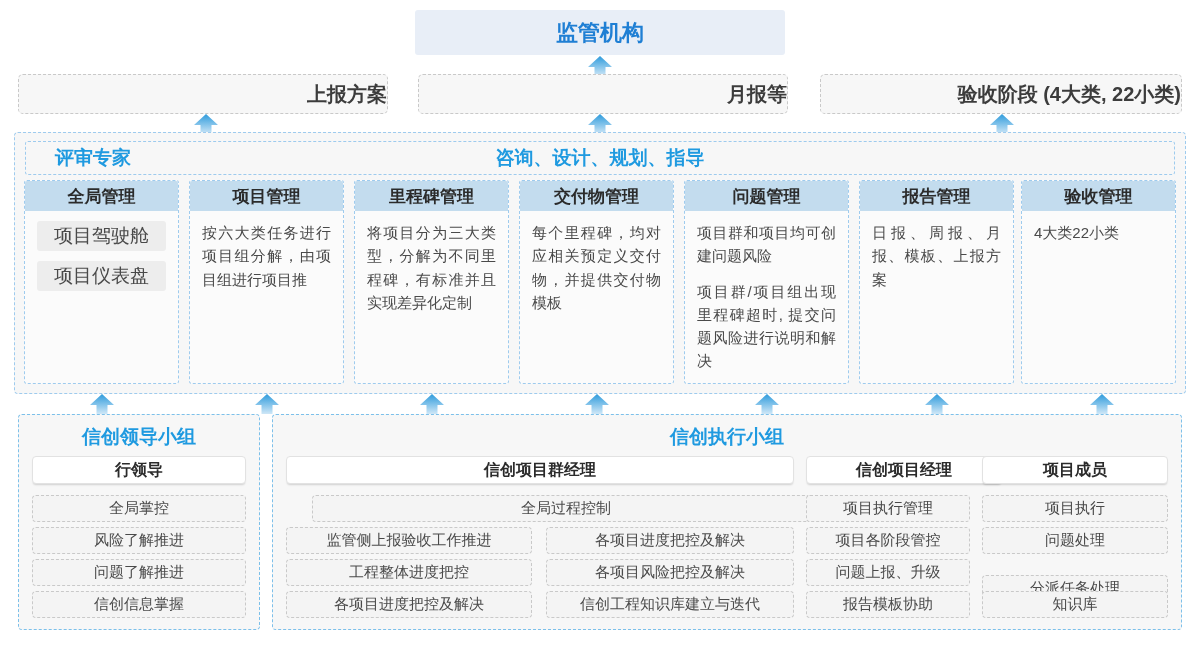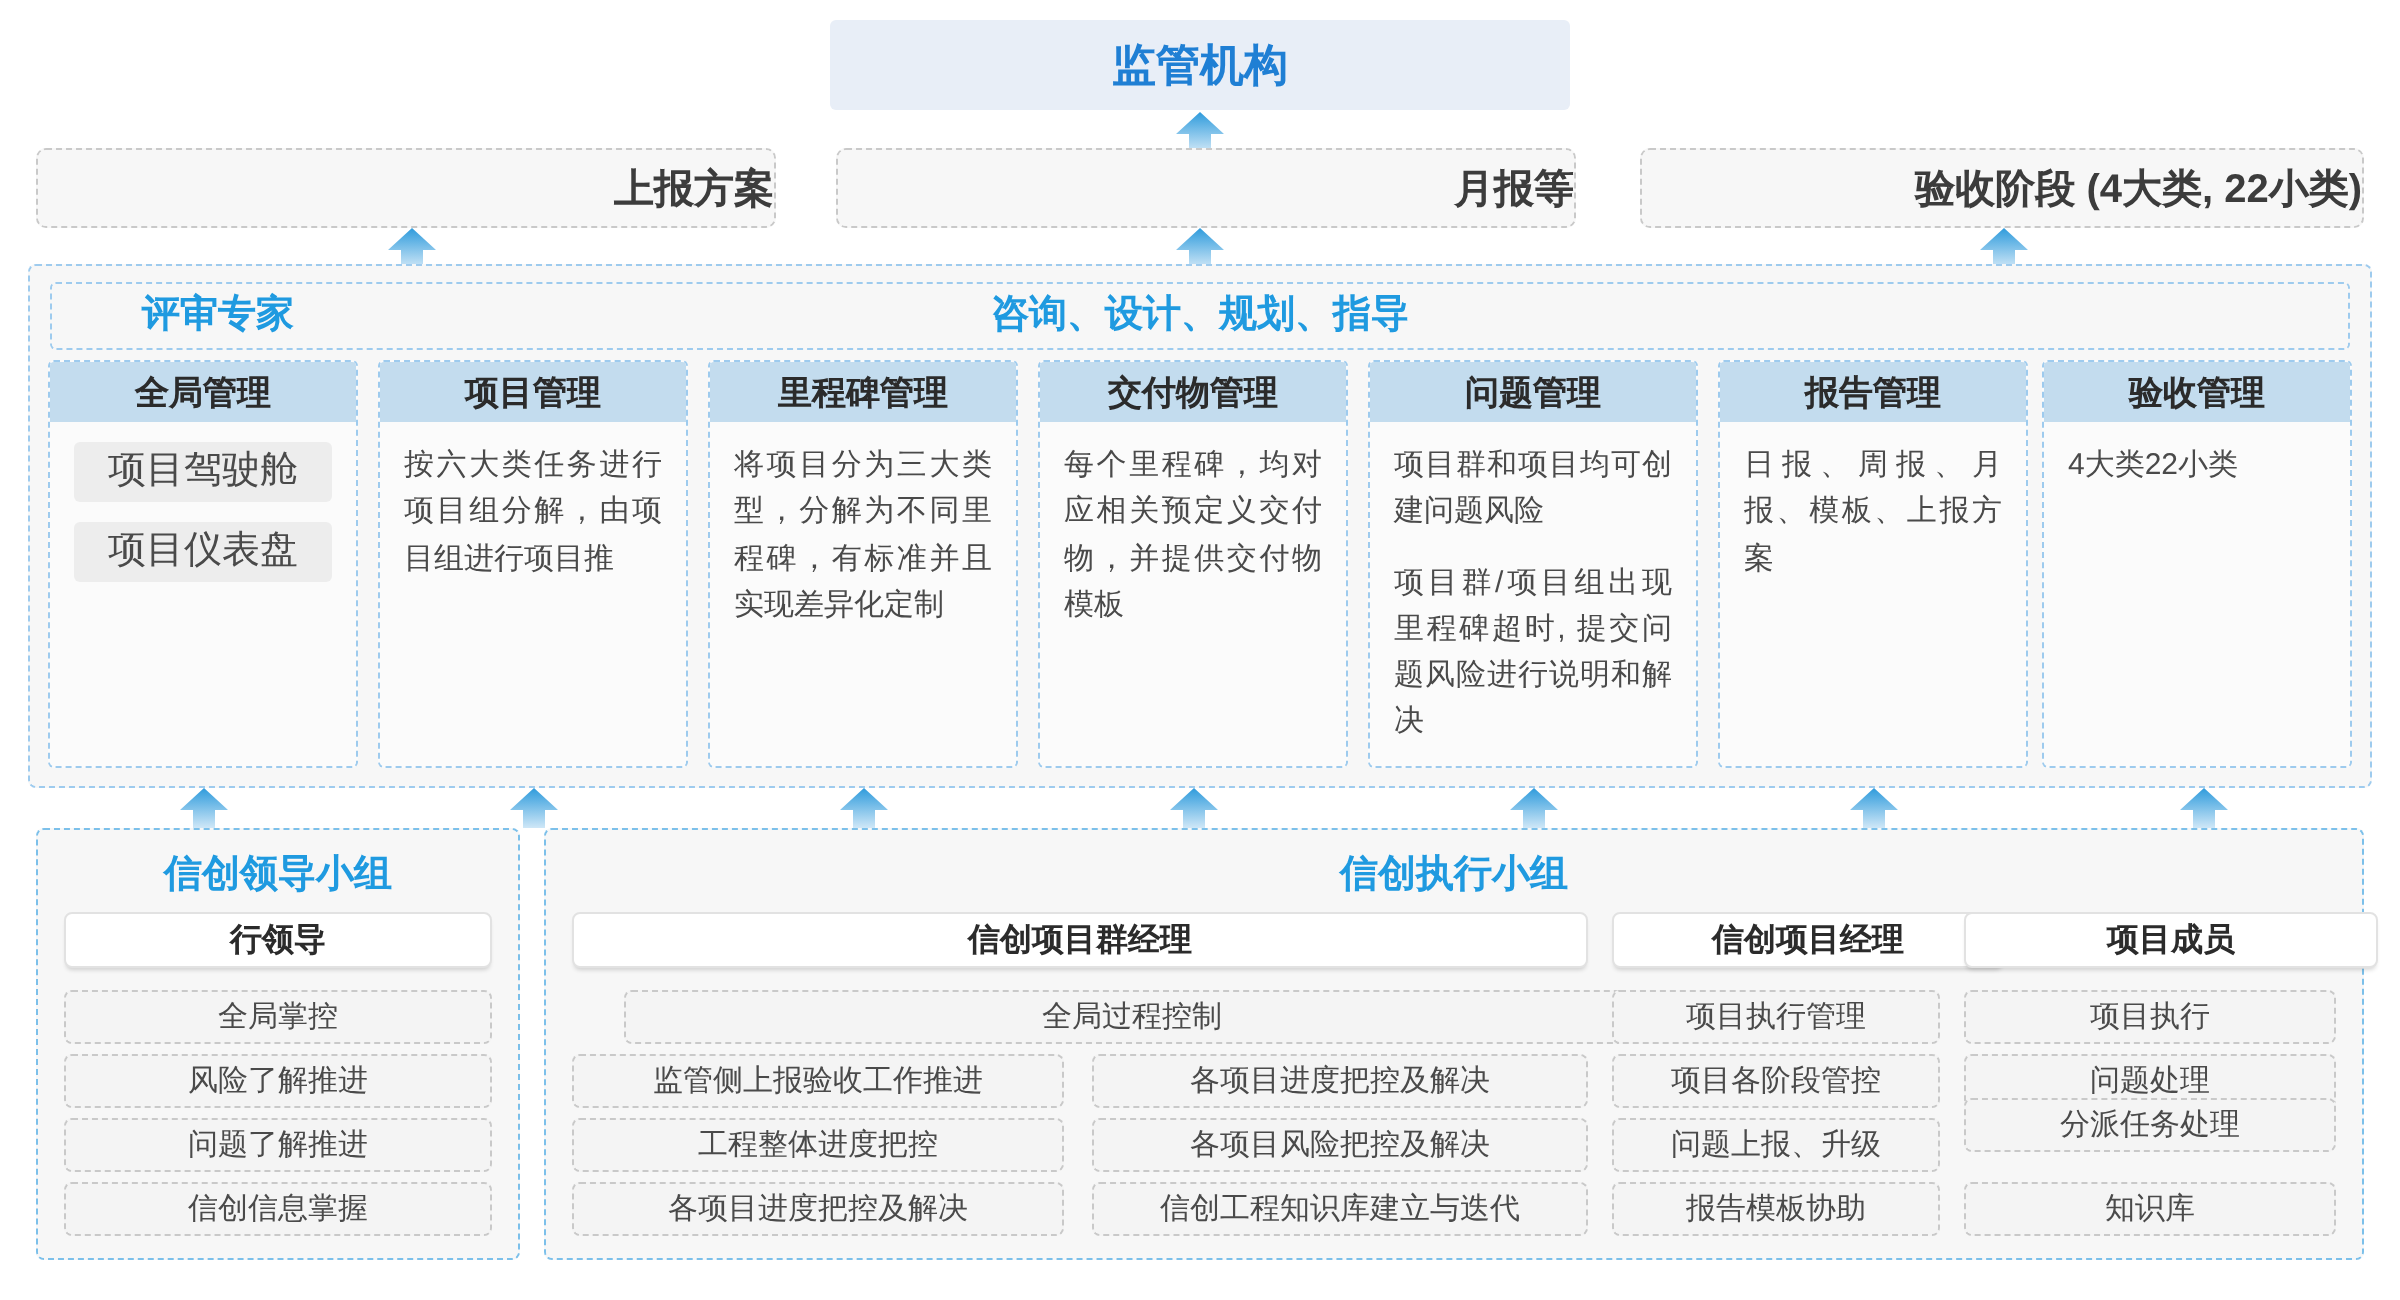--- a/index.html
+++ b/index.html
@@ -182,21 +182,21 @@
       <stop offset="0" stop-color="#cfe7f7"></stop>
             <stop offset="1" stop-color="#2e9bdc"></stop>
           </linearGradient>
         </defs>
       <polygon points="12,0 24,11 17.5,11 17.5,20 6.5,20 6.5,11 0,11" fill="url(#ag3)"></polygon>
       </svg>
   </div>
 
   <div class="abs panel" style="left:14px; top:132px; width:1172px; height:262px;">
     <div class="panel-inner-head"></div>
-    <div class="panel-title" style="left:56px; top:8px;">评审专家</div>
+    <div class="panel-title" style="left:40px; top:8px;">评审专家</div>
     <div class="panel-title" style="left:0; right:0; top:8px; text-align:center;">咨询、设计、规划、指导</div>
   </div>
 
   <div class="mcol" style="left:24px; top:180px; width:155px; height:204px;">
     <div class="mcol-head">全局管理</div>
     <div class="mcol-body">
       <div class="pill">项目驾驶舱</div>
       <div class="pill">项目仪表盘</div>
     </div>
   </div>
@@ -341,19 +341,19 @@
   <div class="item" style="left:546px; top:527px; width:248px; height:27px;">各项目进度把控及解决</div>
   <div class="item" style="left:546px; top:559px; width:248px; height:27px;">各项目风险把控及解决</div>
   <div class="item" style="left:546px; top:591px; width:248px; height:27px;">信创工程知识库建立与迭代</div>
 
   <div class="role-head" style="left:806px; top:456px; width:196px; height:28px;">信创项目经理</div>
   <div class="item" style="left:806px; top:495px; width:164px; height:27px;">项目执行管理</div>
   <div class="item" style="left:806px; top:527px; width:164px; height:27px;">项目各阶段管控</div>
   <div class="item" style="left:806px; top:559px; width:164px; height:27px;">问题上报、升级</div>
   <div class="item" style="left:806px; top:591px; width:164px; height:27px;">报告模板协助</div>
 
-  <div class="role-head" style="left:982px; top:456px; width:207px; height:28px;">项目成员</div>
+  <div class="role-head" style="left:982px; top:456px; width:186px; height:28px;">项目成员</div>
   <div class="item" style="left:982px; top:495px; width:186px; height:27px;">项目执行</div>
   <div class="item" style="left:982px; top:527px; width:186px; height:27px;">问题处理</div>
-  <div class="item" style="left:982px; top:549px; width:186px; height:27px;">分派任务处理</div>
+  <div class="item" style="left:982px; top:575px; width:186px; height:27px;">分派任务处理</div>
   <div class="item" style="left:982px; top:591px; width:186px; height:27px;">知识库</div>
 
 </div>
 
 </body></html>

